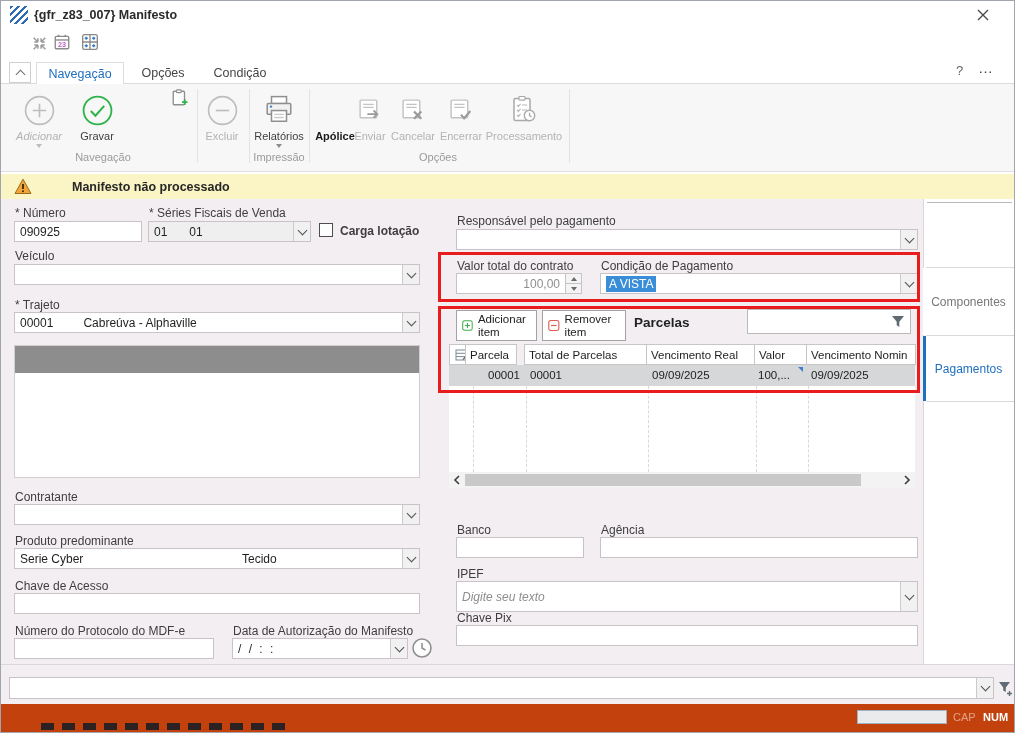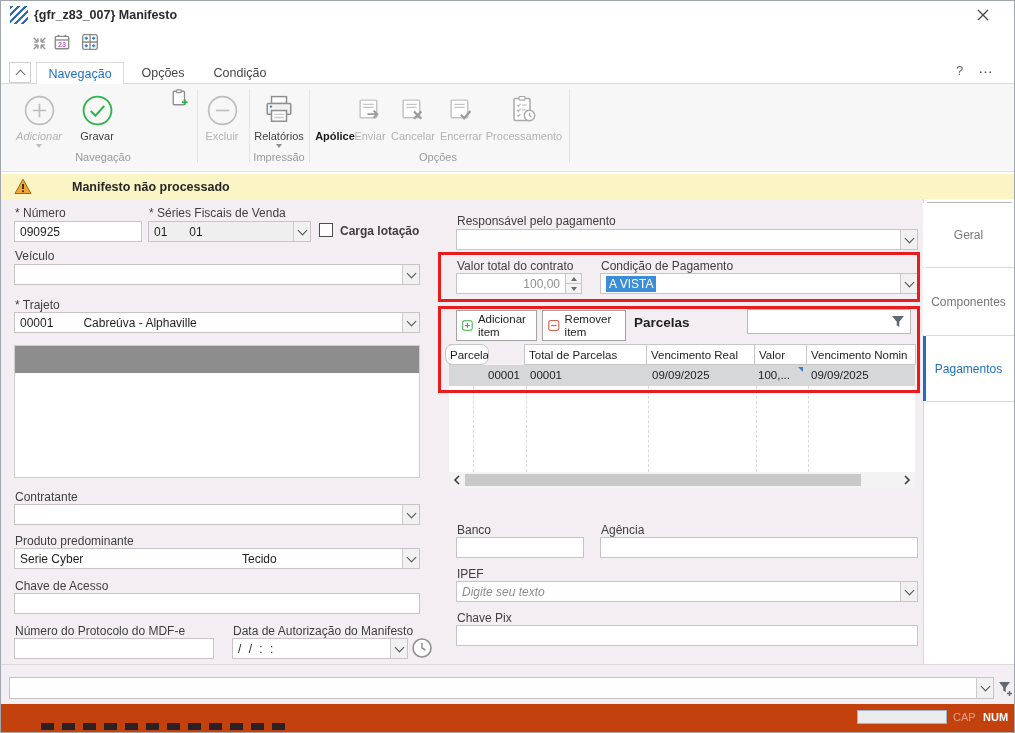--- a/index.html
+++ b/index.html
@@ -363,21 +363,21 @@
       </svg>
   </div>
 
   <div class="th" style="left:448px;width:25px;justify-content:center;">
     <svg width="14" height="14" viewBox="0 0 14 14">
         <rect x="1" y="2" width="12" height="10" fill="#fff" stroke="#7f8b93" stroke-width="1"></rect>
         <path d="M1 5.3 h12 M1 8.6 h12" stroke="#7f8b93" stroke-width="1"></path>
         <path d="M8 10.5 L12.5 5.5 l1 1 L9 11.5 l-1.6 .6 Z" fill="#5f6b73"></path>
       </svg>
   </div>
-  <div class="th" style="left:444px;width:44px;border-radius:8px;">Parcela</div>
+  <div class="th" style="left:464px;width:52px;">Parcela</div>
   <div class="th" style="left:523px;width:123px;">Total de Parcelas</div>
   <div class="th" style="left:645px;width:109px;">Vencimento Real</div>
   <div class="th" style="left:753px;width:53px;">Valor</div>
   <div class="th" style="left:805px;width:110px;">Vencimento Nomin</div>
 
   <div class="abs" style="left:448px;top:364px;width:466px;height:21px;background:#d6d7d9;"></div>
   <div class="cellv" style="left:487px;top:368px;">00001</div>
   <div class="cellv" style="left:529px;top:368px;">00001</div>
   <div class="cellv" style="left:651px;top:368px;">09/09/2025</div>
   <div class="cellv" style="left:757px;top:368px;">100,...</div>
@@ -409,37 +409,36 @@
   <div class="inp" style="left:455px;top:536px;width:128px;height:21px;">
       <span></span>
     </div>
 
   <div class="lbl" style="left:600px;top:522px;">Agência</div>
   <div class="inp" style="left:599px;top:536px;width:318px;height:21px;">
       <span></span>
     </div>
 
   <div class="lbl" style="left:456px;top:566px;">IPEF</div>
-  <div class="cmb" style="left:455px;top:580px;width:462px;height:21px;">
+  <div class="cmb" style="left:455px;top:580px;width:462px;height:31px;">
     <div class="cv">
         <span style="font-style:italic;color:#8d8d8d;">Digite seu texto</span>
       </div>
     <div class="ddb">
         <div class="chev"></div>
       </div>
   </div>
 
   <div class="lbl" style="left:456px;top:610px;">Chave Pix</div>
   <div class="inp" style="left:455px;top:624px;width:462px;height:21px;">
       <span></span>
     </div>
 
   <div class="abs" style="left:922px;top:198px;width:91px;height:465px;background:#fff;border-left:1px solid #dcd6da;"></div>
   <div class="hline" style="left:926px;top:201px;width:85px;background:#b9b9b9;"></div>
-  <div class="sidetab" style="top:202px;height:64px;">Geral</div>
   <div class="hline" style="left:925px;top:266px;width:88px;"></div>
   <div class="sidetab" style="top:267px;height:67px;">Componentes</div>
   <div class="hline" style="left:925px;top:334px;width:88px;"></div>
   <div class="sidetab" style="top:335px;height:65px;color:#1e6fc0;">Pagamentos</div>
   <div class="abs" style="left:922px;top:335px;width:3px;height:65px;background:#1e6fc0;"></div>
   <div class="hline" style="left:925px;top:400px;width:88px;"></div>
 
   <div class="abs" style="left:0;top:663px;width:1013px;height:1px;background:#ddd7db;"></div>
   <div class="cmb" style="left:8px;top:676px;width:985px;height:22px;">
     <div class="cv"></div>

